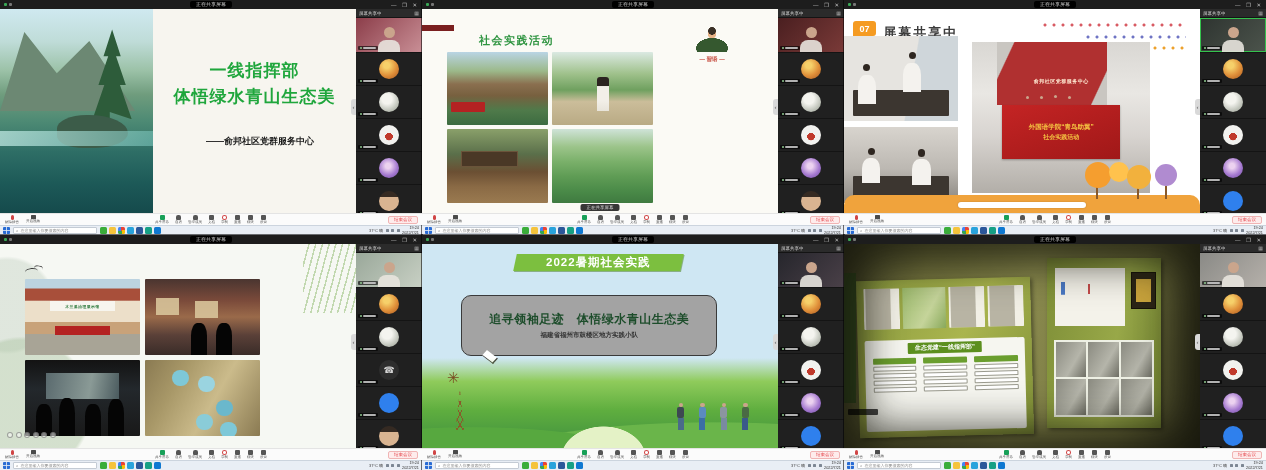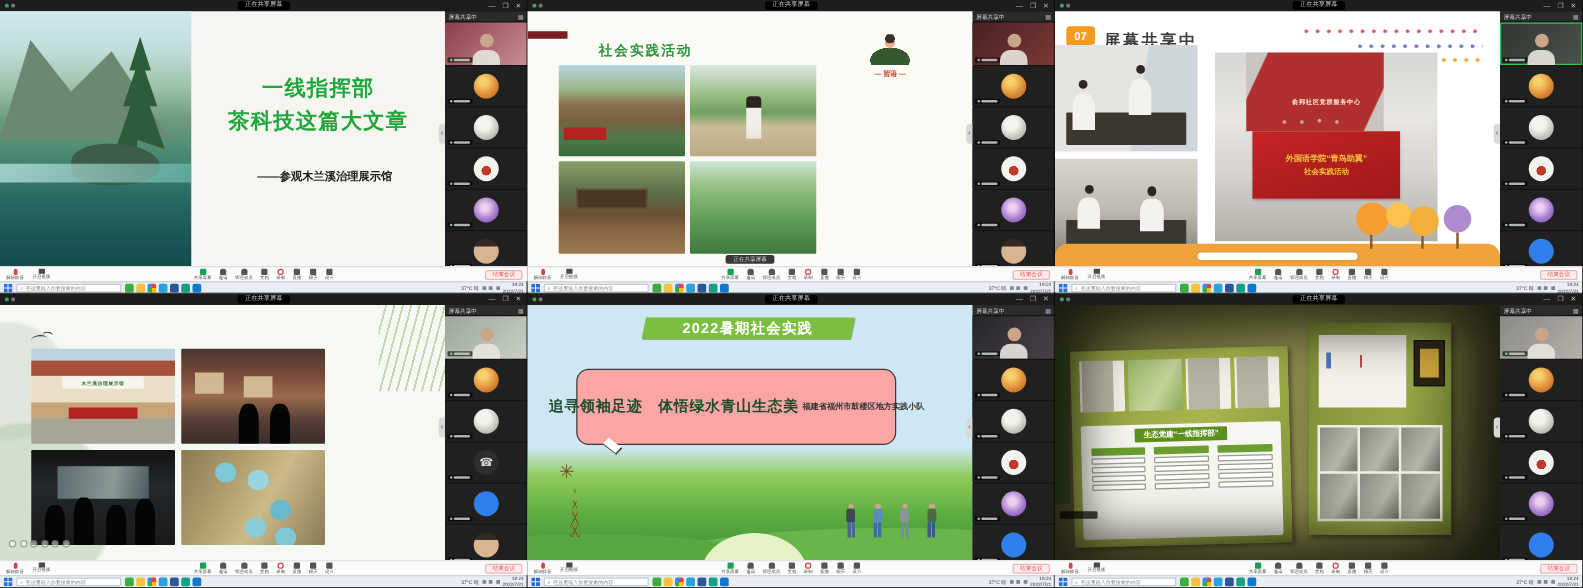--- a/index.html
+++ b/index.html
@@ -144,21 +144,21 @@
 .lit{position:absolute;top:26%;width:20%;height:22%;background:#d8c49a;opacity:.9}
 .ph-dark{background:linear-gradient(180deg,#131313 0%,#23282c 38%,#191919 100%)}
 .screen{position:absolute;left:18%;top:18%;width:64%;height:34%;background:linear-gradient(100deg,#5a6a6e,#8a9a96 60%,#4a5a5e)}
 .sil{position:absolute;bottom:0;width:14%;height:42%;background:#050505;border-radius:40% 40% 0 0}
 .ph-exhibit{background:linear-gradient(120deg,#8a7a52 0%,#a89868 28%,#cbbb8b 58%,#8a7a52 100%)}
 .bluec{position:absolute;left:24%;top:14%;width:14%;padding-top:14%;border-radius:50%;background:#7ec8d8;box-shadow:26px 6px 0 #9ad4e0,44px 30px 0 #6ab8cc,24px 44px 0 #8accd8,48px 52px 0 #7ec8d8}
 
 .s5{background:#cfe7f3}
 .s5-banner{left:26%;top:5%;width:47%;height:17px;background:#7cbf3f;transform:skewX(-12deg);display:flex;align-items:center;justify-content:center;box-shadow:1px 1px 0 rgba(90,140,60,.6)}
 .s5-banner span{transform:skewX(12deg);color:#fff;font-weight:bold;font-size:11.5px;letter-spacing:1px;white-space:nowrap}
-.s5-bubble{left:11%;top:25%;width:72%;height:30%;background:#fca5a5;border:1.5px solid #3a3a3a;border-radius:10px;display:flex;flex-direction:row;align-items:center;justify-content:center;gap:3px}
+.s5-bubble{left:11%;top:25%;width:72%;height:30%;background:#a3a3a3;border:1.5px solid #3a3a3a;border-radius:10px;display:flex;flex-direction:column;align-items:center;justify-content:center;gap:3px}
 .s5-bubble::after{content:"";position:absolute;left:9%;bottom:-7px;width:9px;height:9px;background:#fff;border-right:1.5px solid #3a3a3a;border-bottom:1.5px solid #3a3a3a;transform:skewX(34deg) rotate(58deg)}
 .bt{font-size:12px;font-weight:bold;color:#1d4d2b;letter-spacing:.5px;white-space:nowrap}
 .bs{font-size:6.5px;color:#333;font-weight:bold;white-space:nowrap}
 .s5-hills{left:0;right:0;bottom:0;height:44%;background:
  radial-gradient(130% 90% at 14% 108%,#57a83f 34%,transparent 35%),
  radial-gradient(150% 100% at 82% 112%,#6ab54a 40%,transparent 41%),
  linear-gradient(180deg,rgba(143,203,91,0) 0%,#8fcb5b 26%,#5fae3f 58%,#3f8f3f 100%)}
 .s5-path{left:38%;bottom:0;width:26%;height:26%;background:radial-gradient(90% 120% at 50% 120%,#e4f2c6 50%,transparent 51%)}
 .s5-wind{left:7%;bottom:9%;width:26px;height:52px}
 .s5-tower{position:absolute;left:4px;bottom:0;width:18px;height:40px;background:repeating-linear-gradient(62deg,#8a5a2b 0 1px,transparent 1px 5px),repeating-linear-gradient(-62deg,#8a5a2b 0 1px,transparent 1px 5px),linear-gradient(90deg,#8a5a2b 0 1.2px,transparent 1.2px calc(100% - 1.2px),#8a5a2b 0);clip-path:polygon(26% 100%,50% 0,74% 100%)}
@@ -213,23 +213,23 @@
     </div>
     <div class="wbody">
       <div class="stage s1">
         <div class="abs s1-photo"></div>
         <div class="abs s1-mtn"></div>
         <div class="abs s1-tree"></div>
         <div class="abs s1-rock"></div>
         <div class="abs s1-glow"></div>
         <div class="abs s1-title">
           <div>一线指挥部</div>
-          <div>茶科技这篇大文章</div>
-        </div>
-        <div class="abs s1-sub">——参观木兰溪治理展示馆</div>
+          <div>体悟绿水青山生态美</div>
+        </div>
+        <div class="abs s1-sub">——俞邦社区党群服务中心</div>
         <div class="ctab">‹</div>
       </div>
       <div class="side">
         <div class="shead">
             <span>屏幕共享中</span>
             <span class="lay">▦</span>
           </div>
         <div class="tile video" style="background: linear-gradient(135deg, rgb(140, 62, 74), rgb(201, 143, 150));">
           <div class="person"></div>
           <div class="ntag">

